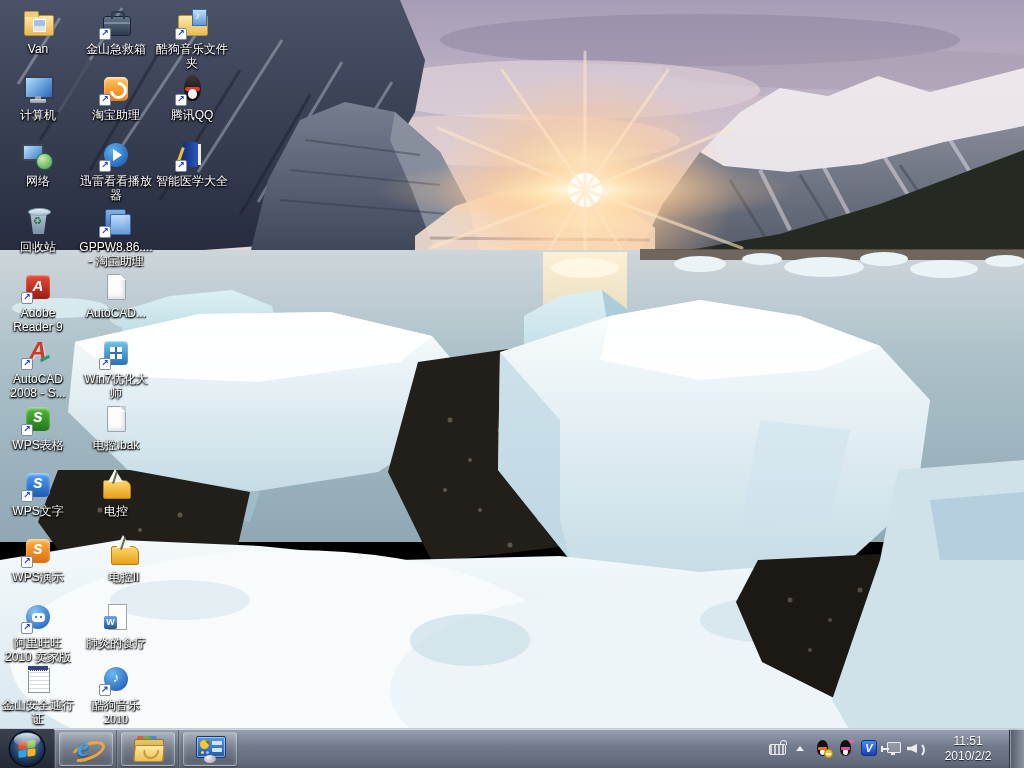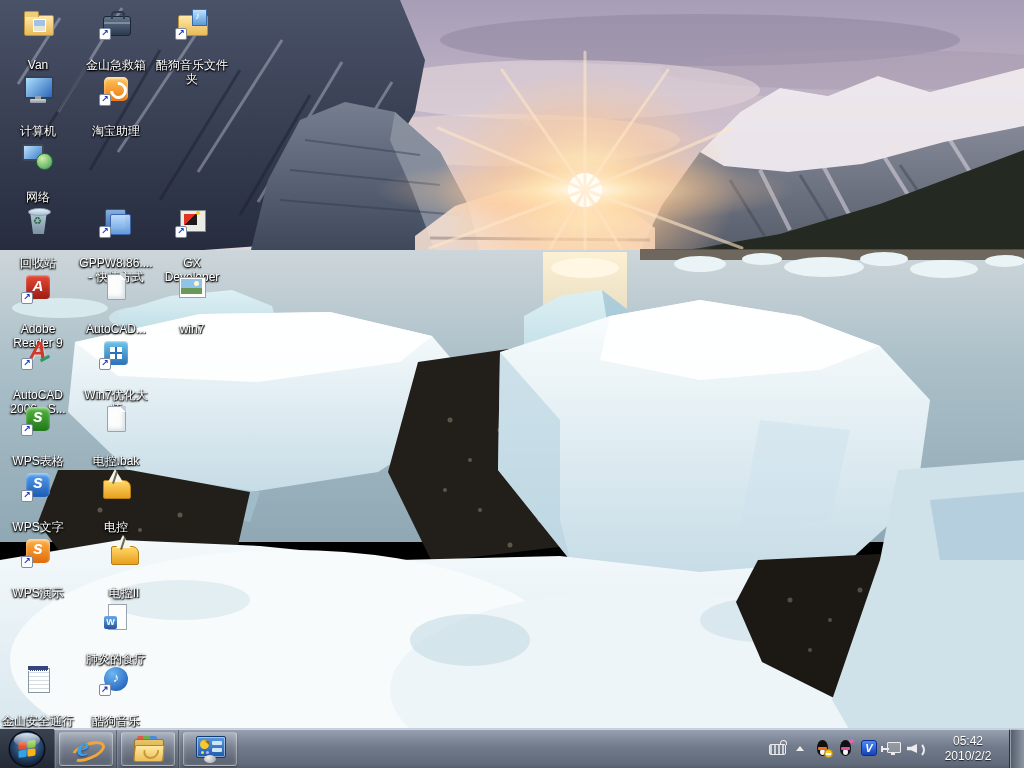--- a/index.html
+++ b/index.html
@@ -5,21 +5,21 @@
   html,body{margin:0;padding:0;background:#000;}
   body{font-family:"Liberation Sans","DejaVu Sans",sans-serif;}
   #screen{position:relative;width:1024px;height:768px;overflow:hidden;user-select:none;}
 
   
   #wall{position:absolute;left:0;top:0;width:1024px;height:768px;}
 
   
   #icons{position:absolute;left:0;top:0;width:1024px;height:728px;}
   .desktop-icon{position:absolute;width:76px;text-align:center;cursor:default;}
-  .dlabel{margin-top:18px;font-size:12px;line-height:14px;color:#fff;white-space:pre-line;
+  .dlabel{margin-top:2px;font-size:12px;line-height:14px;color:#fff;white-space:pre-line;
     text-shadow:0 1px 2px rgba(0,0,0,.95),1px 1px 1px rgba(0,0,0,.85),-1px 1px 2px rgba(0,0,0,.7);}
   .dicon{width:34px;height:34px;margin:0 auto;position:relative;}
   .dicon i{position:absolute;display:block;}
   .sc{position:absolute;left:0;bottom:0;width:12px;height:12px;background:#fff;border:1px solid #7e8ca0;
     border-radius:2px;box-sizing:border-box;}
   .sc::after{content:"\2197";position:absolute;left:1px;top:-1px;font-size:9px;font-weight:bold;color:#1a3ac8;}
 
   
   .g-folder-user .p1{left:3px;top:9px;width:28px;height:19px;background:linear-gradient(#ffe9a8,#e8b958);border:1px solid #b8913a;border-radius:2px;}
   .g-folder-user .p1::after{content:"";position:absolute;left:8px;top:3px;width:11px;height:11px;background:linear-gradient(#9ec2e8 55%,#e8e4d8 55%);border:1px solid #fff;}
@@ -375,21 +375,21 @@
         <div class="dlabel">Adobe
 Reader 9</div>
       </div>
       <div class="desktop-icon" style="left: 0px; top: 336px;">
         <div class="dicon g-autocad">
           <i class="p1"></i>
           <i class="p2"></i>
           <span class="sc"></span>
         </div>
         <div class="dlabel">AutoCAD
-2006 - S...</div>
+2008 - S...</div>
       </div>
       <div class="desktop-icon" style="left: 0px; top: 402px;">
         <div class="dicon g-wps-et">
           <i class="p1"></i>
           <i class="p2"></i>
           <span class="sc"></span>
         </div>
         <div class="dlabel">WPS表格</div>
       </div>
       <div class="desktop-icon" style="left: 0px; top: 468px;">
@@ -401,20 +401,29 @@
         <div class="dlabel">WPS文字</div>
       </div>
       <div class="desktop-icon" style="left: 0px; top: 534px;">
         <div class="dicon g-wps-dps">
           <i class="p1"></i>
           <i class="p2"></i>
           <span class="sc"></span>
         </div>
         <div class="dlabel">WPS演示</div>
       </div>
+      <div class="desktop-icon" style="left: 0px; top: 600px;">
+        <div class="dicon g-wangwang">
+          <i class="p1"></i>
+          <i class="p2"></i>
+          <span class="sc"></span>
+        </div>
+        <div class="dlabel">阿里旺旺
+2010 卖家版</div>
+      </div>
       <div class="desktop-icon" style="left: 0px; top: 662px;">
         <div class="dicon g-notepad">
           <i class="p1"></i>
           <i class="p2"></i>
         </div>
         <div class="dlabel">金山安全通行
 证</div>
       </div>
       <div class="desktop-icon" style="left: 78px; top: 72px;">
         <div class="dicon g-taobao">
@@ -425,28 +434,37 @@
         <div class="dlabel">淘宝助理</div>
       </div>
       <div class="desktop-icon" style="left: 78px; top: 6px;">
         <div class="dicon g-toolbox">
           <i class="p1"></i>
           <i class="p2"></i>
           <span class="sc"></span>
         </div>
         <div class="dlabel">金山急救箱</div>
       </div>
+      <div class="desktop-icon" style="left: 78px; top: 138px;">
+        <div class="dicon g-player">
+          <i class="p1"></i>
+          <i class="p2"></i>
+          <span class="sc"></span>
+        </div>
+        <div class="dlabel">迅雷看看播放
+器</div>
+      </div>
       <div class="desktop-icon" style="left: 78px; top: 204px;">
         <div class="dicon g-gppw">
           <i class="p1"></i>
           <i class="p2"></i>
           <span class="sc"></span>
         </div>
         <div class="dlabel">GPPW8.86....
-- 快捷方式</div>
+- 淘宝助理</div>
       </div>
       <div class="desktop-icon" style="left: 78px; top: 270px;">
         <div class="dicon g-doc">
           <i class="p1"></i>
           <i class="p2"></i>
         </div>
         <div class="dlabel">AutoCAD...</div>
       </div>
       <div class="desktop-icon" style="left: 78px; top: 336px;">
         <div class="dicon g-win7master">
@@ -496,35 +514,35 @@
       </div>
       <div class="desktop-icon" style="left: 154px; top: 6px;">
         <div class="dicon g-folder-music">
           <i class="p1"></i>
           <i class="p2"></i>
           <span class="sc"></span>
         </div>
         <div class="dlabel">酷狗音乐文件
 夹</div>
       </div>
-      <div class="desktop-icon" style="left: 154px; top: 204px;">
-        <div class="dicon g-gx">
-          <i class="p1"></i>
-          <i class="p2"></i>
-          <span class="sc"></span>
-        </div>
-        <div class="dlabel">GX
-Developer</div>
-      </div>
-      <div class="desktop-icon" style="left: 154px; top: 270px;">
-        <div class="dicon g-image">
-          <i class="p1"></i>
-          <i class="p2"></i>
-        </div>
-        <div class="dlabel">win7</div>
+      <div class="desktop-icon" style="left: 154px; top: 72px;">
+        <div class="dicon g-qq">
+          <i class="p1"></i>
+          <i class="p2"></i>
+          <span class="sc"></span>
+        </div>
+        <div class="dlabel">腾讯QQ</div>
+      </div>
+      <div class="desktop-icon" style="left: 154px; top: 138px;">
+        <div class="dicon g-book">
+          <i class="p1"></i>
+          <i class="p2"></i>
+          <span class="sc"></span>
+        </div>
+        <div class="dlabel">智能医学大全</div>
       </div>
     </div>
 
   <div id="taskbar">
     <div class="tb-left-dark"></div>
 
     <div class="start-button">
       <svg width="40" height="40" viewBox="0 0 40 40">
         <defs>
           <radialGradient id="orbG" cx=".5" cy=".35" r=".7">
@@ -609,20 +627,20 @@
           <div class="tico t-net">
             <i class="p1"></i>
             <i class="p2"></i>
           </div>
           <div class="tico t-speaker">
             <i class="p1"></i>
             <i class="p2"></i>
           </div>
         </div>
       <div class="clock">
-        <div>05:42</div>
+        <div>11:51</div>
         <div>2010/2/2</div>
       </div>
     </div>
 
     <div class="show-desktop"></div>
   </div>
 </div>
 
 </body></html>

